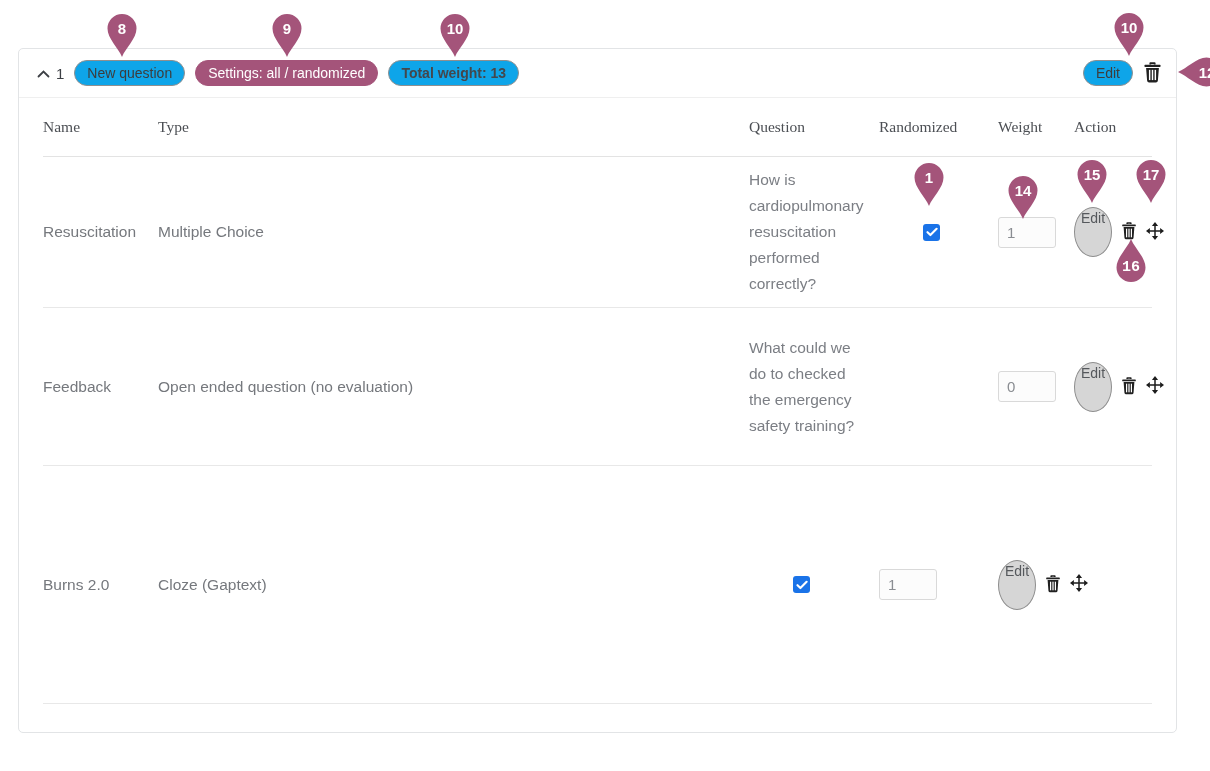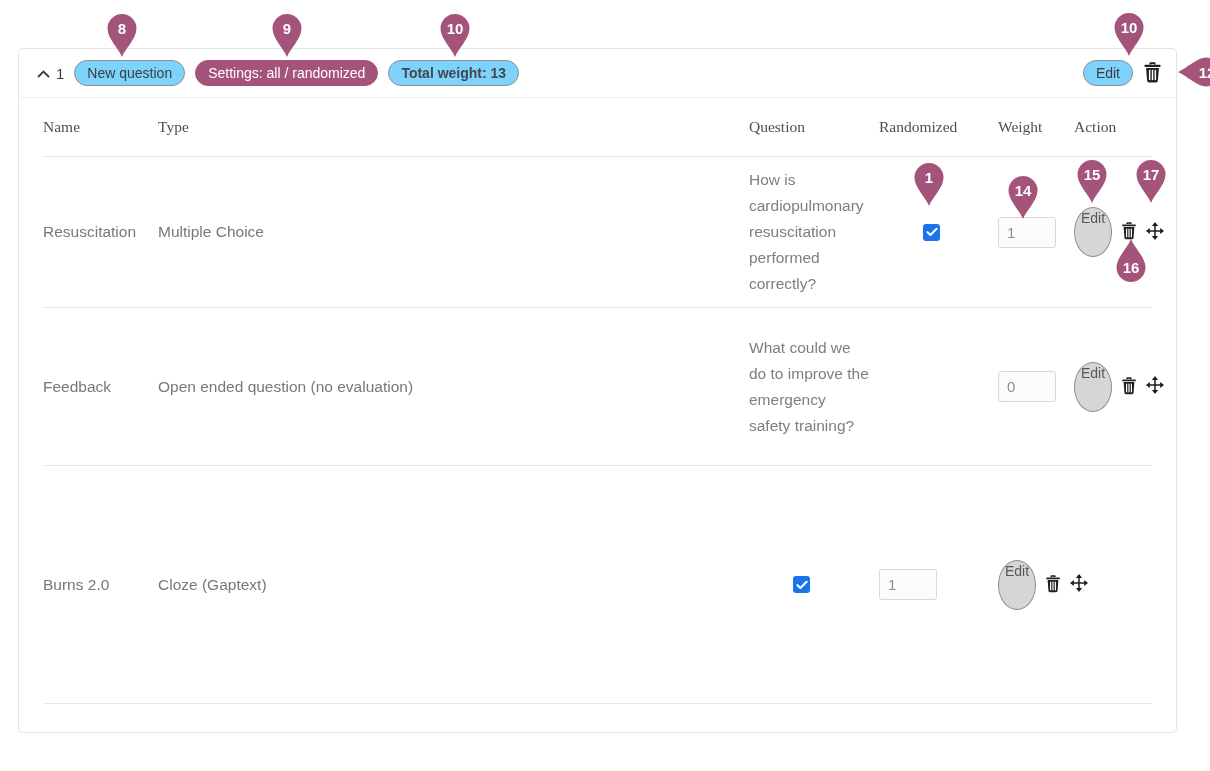--- a/index.html
+++ b/index.html
@@ -17,21 +17,21 @@
   .card-header {
     display:flex; align-items:center; height:49px; padding:0 14px 0 18px;
     border-bottom:1px solid #efefef; gap:10px;
   }
   .collapse-toggle { display:flex; align-items:center; gap:6px; background:none; border:none; cursor:pointer; }
   .group-index { font-size:15px; color:#3d4045; }
 
   .pill {
     display:inline-flex; align-items:center; height:26px; padding:0 12px;
     border-radius:13px; font-size:14px; white-space:nowrap;
-    background:#7dd3fc; border:1.5px solid #8f8f8f; color:#3d3d3d;
+    background:#0ea5e9; border:1.5px solid #8f8f8f; color:#3d3d3d;
   }
   .pill-accent { background:#a4547a; border-color:#a4547a; color:#fff; font-weight:normal; }
   .pill-strong { font-weight:bold; color:#44474c; }
   .spacer { margin-left:auto; }
   .pill-btn { cursor:pointer; }
   .icon-btn { background:none; border:none; cursor:pointer; display:inline-flex; align-items:center; padding:0; }
 
   
   .table { padding:0 24px; }
   .grid-row {
@@ -70,21 +70,21 @@
   
   .pin { position:absolute; z-index:20; }
   .pin svg { display:block; }
   .pin .num {
     position:absolute; color:#fff; font-weight:bold; font-size:15px;
     text-align:center; line-height:15px; pointer-events:none;
   }
   .pin-down, .pin-up { width:34px; height:46px; }
   .pin-left { width:46px; height:34px; }
   .pin-down .num { left:0; top:9px; width:34px; }
-  .pin-up   .num { left:0; top:22px; width:34px; }
+  .pin-up   .num { left:0; top:22px; width:34px;font-family:Liberation Mono, monospace; }
   .pin-left .num { left:21px; top:9.5px; width:18px; }
 </style>
 </head>
 <body>
 
 <div class="card">
 
   <div class="card-header">
     <button class="collapse-toggle">
       <span>
@@ -168,21 +168,21 @@
               <polygon points="18,9 14.1,5.9 14.1,12.1"></polygon>
             </svg>
           </span>
         </button>
       </div>
     </div>
 
     <div class="grid-row trow" style="min-height:158px">
       <div class="cell-name">Feedback</div>
       <div class="cell-type">Open ended question (no evaluation)</div>
-      <div class="cell-question">What could we do to improve the emergency safety training?</div>
+      <div class="cell-question">What could we do to checked the emergency safety training?</div>
       <div class="cell-randomized"></div>
       <div class="cell-weight">
         <input class="weight-input" type="text" value="0" style="">
       </div>
       <div class="cell-action">
         <button class="edit-oval">
             <span>Edit</span>
           </button>
         <button class="icon-btn">
           <span>

